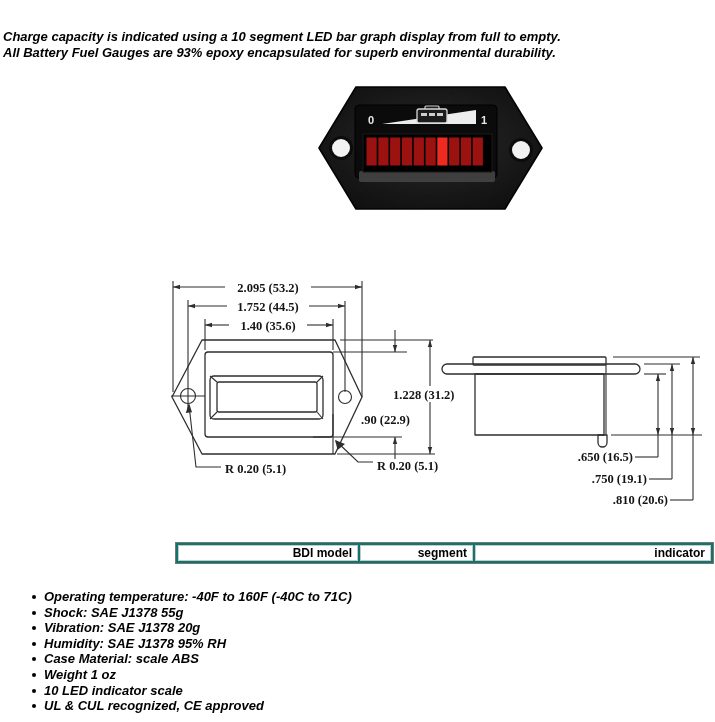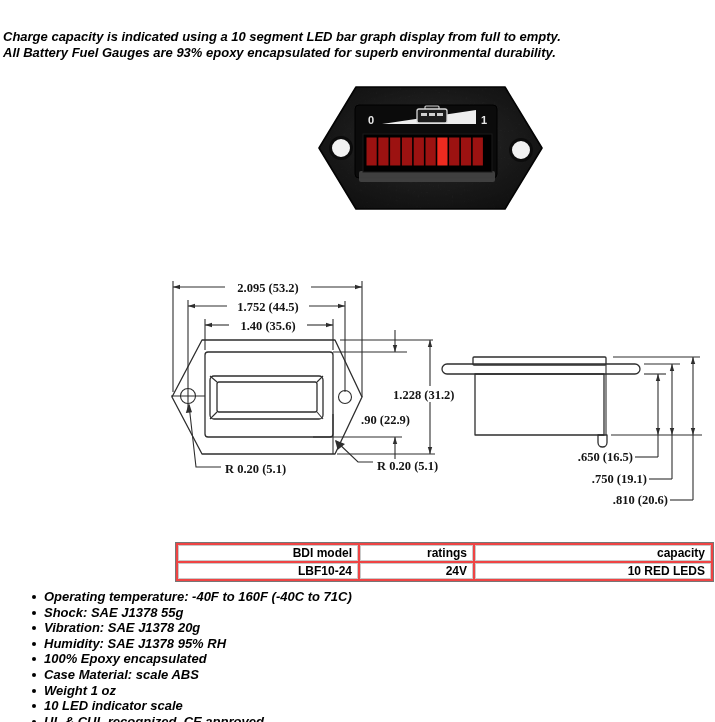--- a/index.html
+++ b/index.html
@@ -16,21 +16,21 @@
   
   .drawing{position:absolute;left:165px;top:240px;width:550px;height:260px;}
   .drawing .ln{stroke:#2e2e2e;stroke-width:1.1;fill:none;}
   .drawing .shape{stroke:#2e2e2e;stroke-width:1.3;fill:none;stroke-linejoin:round;}
   .drawing .arr{fill:#2e2e2e;stroke:none;}
   .drawing text{font:bold 12.5px "Liberation Serif",serif;fill:#141414;}
   .drawing .mask{fill:#fff;stroke:none;}
 
   
   .spec-table{position:absolute;left:175px;top:518px;border-collapse:separate;
-              border-spacing:2px;background:#ef4444;border:1px solid #767676;}
+              border-spacing:2px;background:#0f766e;border:1px solid #767676;}
   .spec-table td{border:1px solid #c9c9c9;background:#fff;height:14px;
                  font:bold 12px "Liberation Sans",sans-serif;text-align:right;
                  padding:0 5px;white-space:nowrap;}
   .col-model{width:168px;} .col-ratings{width:101px;} .col-indicator{width:224px;}
 
   
   .spec-list{position:absolute;left:27px;top:565px;margin:0;padding:0;list-style:none;
              font:bold italic 13px/15.6px "Liberation Sans",sans-serif;color:#000;}
   .spec-list li{position:relative;padding-left:17px;}
   .spec-list li::before{content:"";position:absolute;left:5px;top:6px;width:4px;height:4px;
@@ -213,36 +213,30 @@
       <polygon class="arr" points="528,171 525.8,164 530.2,164"></polygon>
       <line class="ln" x1="505" y1="236" x2="528" y2="236"></line>
       <text x="503" y="240" text-anchor="end">.810 (20.6)</text>
     </g>
   </svg>
 
   <table class="spec-table">
     <tbody>
       <tr>
         <td class="col-model">BDI model</td>
-        <td class="col-ratings">ratings</td>
-        <td class="col-indicator">capacity</td>
-      </tr>
-      <tr>
-        <td>LBF10-24</td>
-        <td>24V</td>
-        <td>10 RED LEDS</td>
+        <td class="col-ratings">segment</td>
+        <td class="col-indicator">indicator</td>
       </tr>
     </tbody>
   </table>
 
   <ul class="spec-list">
     <li>Operating temperature: -40F to 160F (-40C to 71C)</li>
     <li>Shock: SAE J1378 55g</li>
     <li>Vibration: SAE J1378 20g</li>
     <li>Humidity: SAE J1378 95% RH</li>
-    <li>100% Epoxy encapsulated</li>
     <li>Case Material: scale ABS</li>
     <li>Weight 1 oz</li>
     <li>10 LED indicator scale</li>
     <li>UL &amp; CUL recognized, CE approved</li>
   </ul>
 
 </div>
 
 </body></html>

